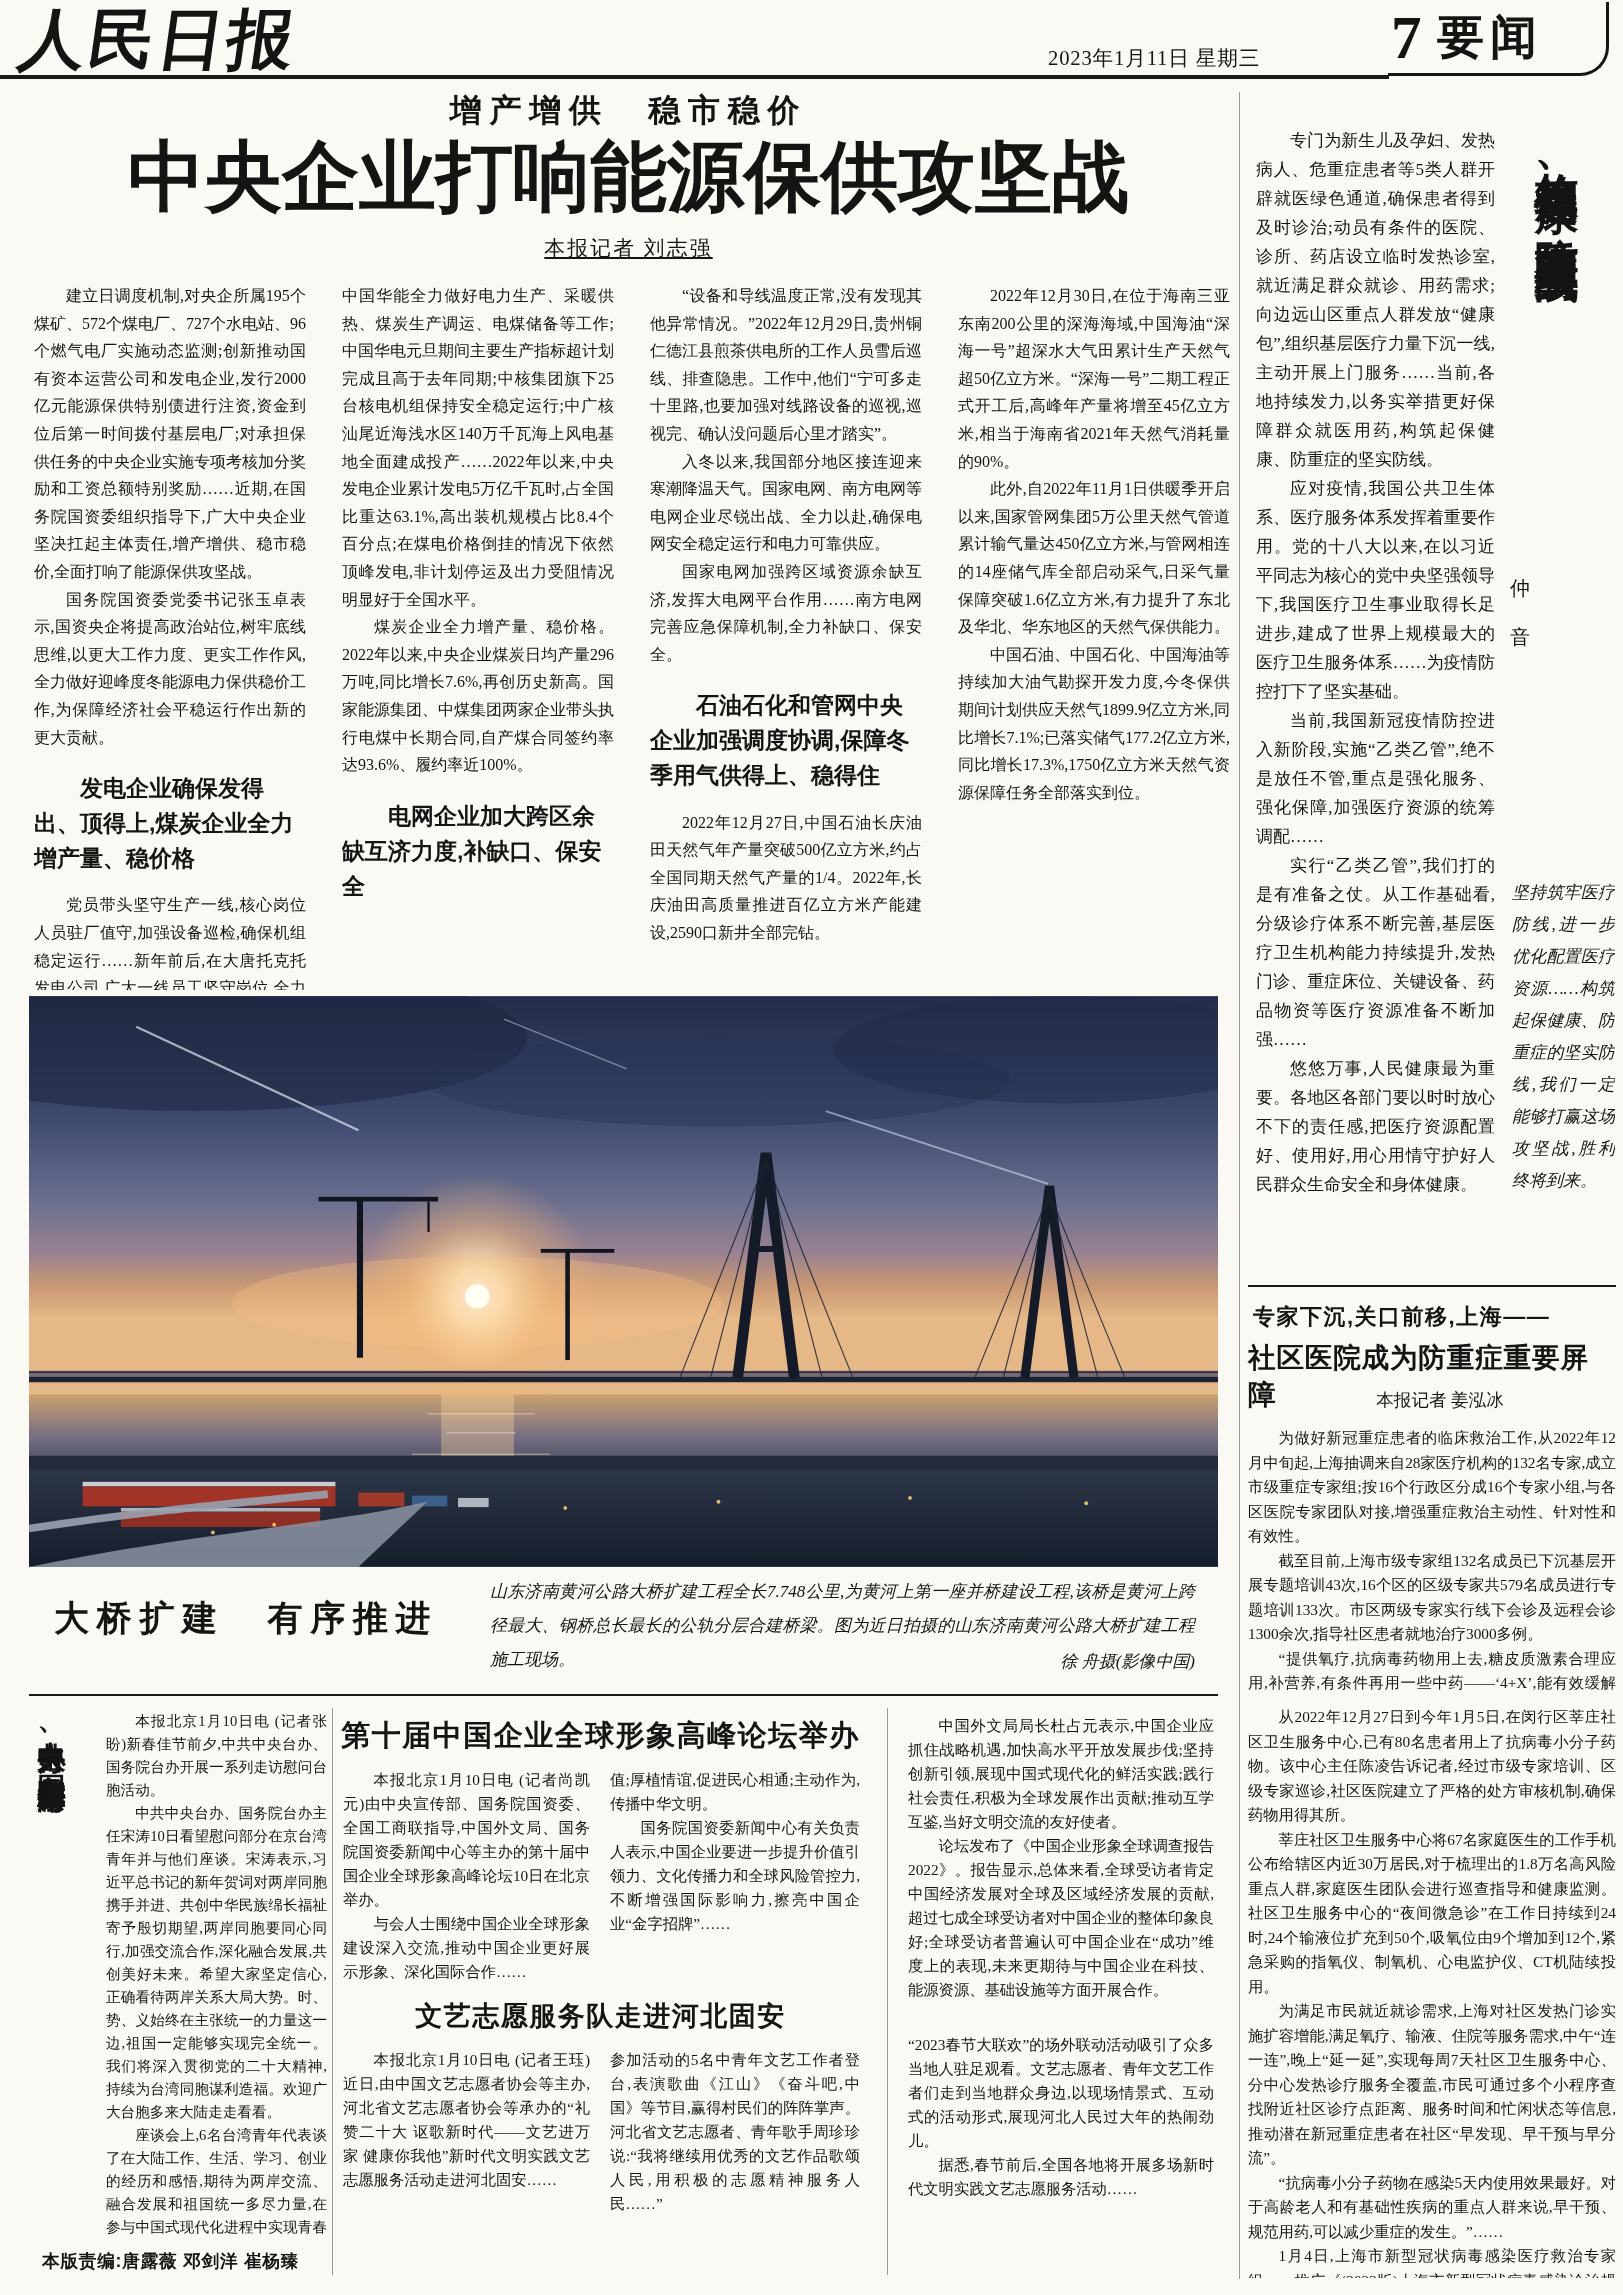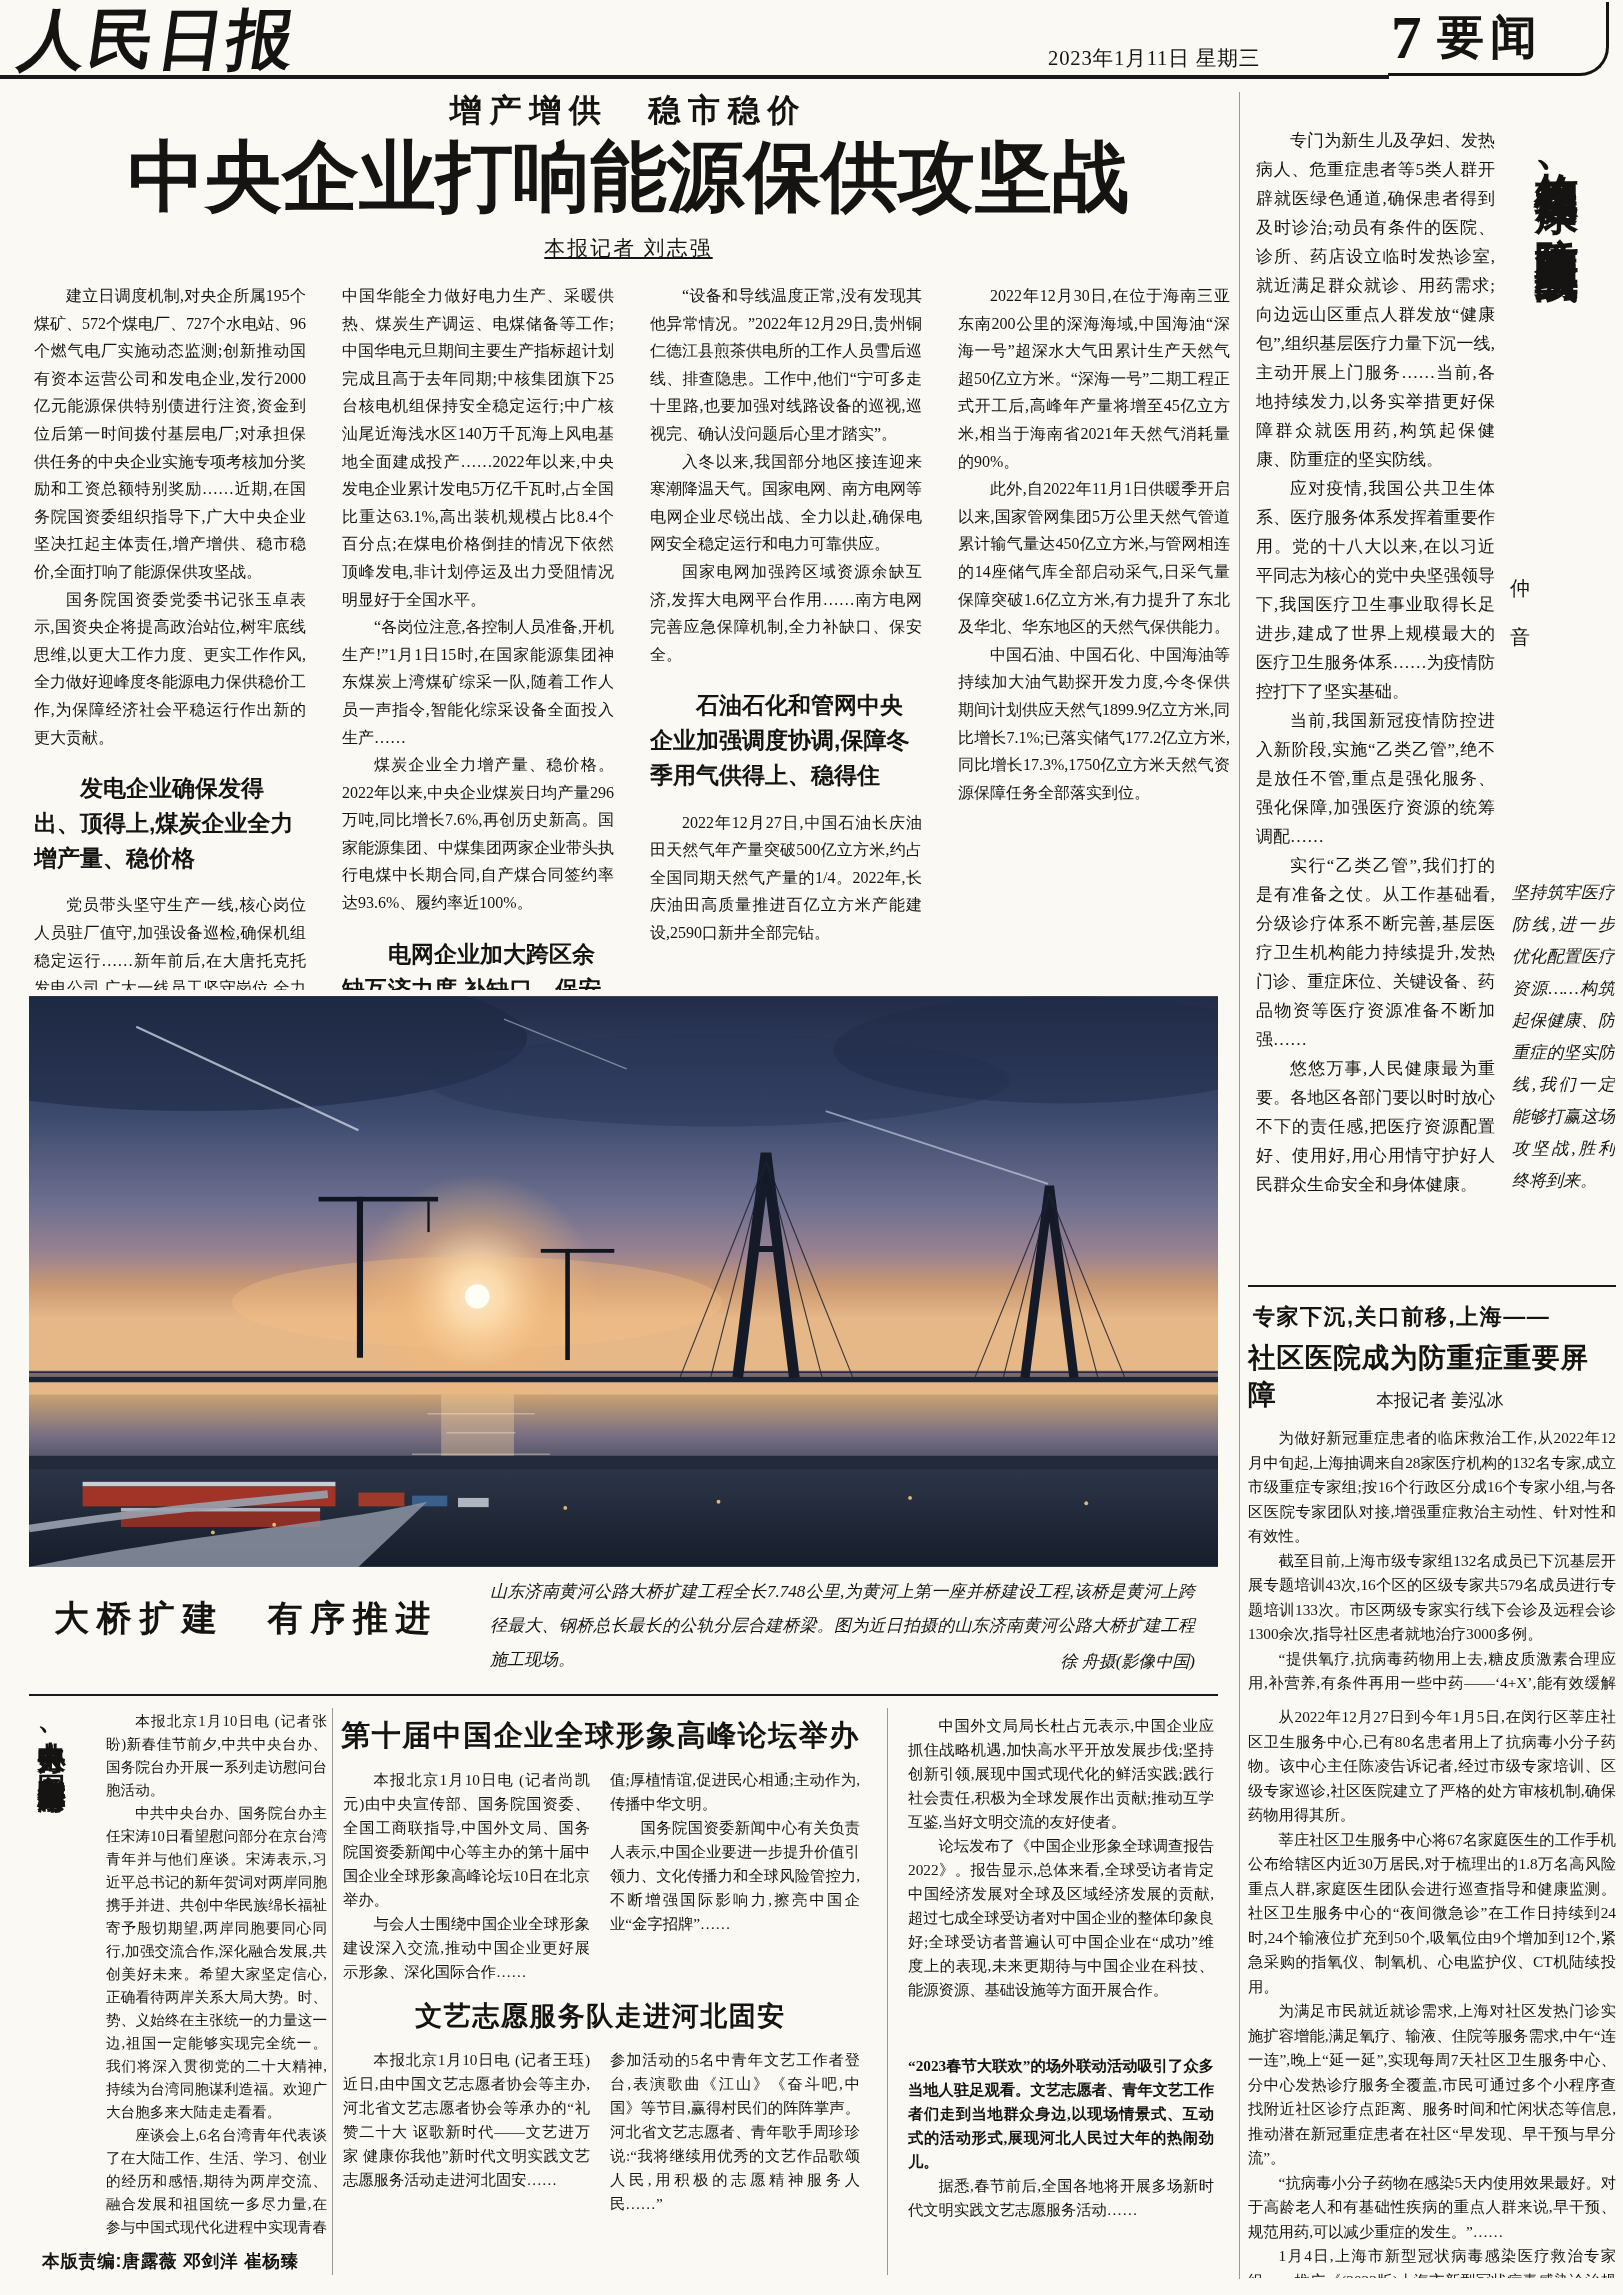--- a/index.html
+++ b/index.html
@@ -56,21 +56,21 @@
   .editors{left:42px;top:2249px;font-weight:700;font-size:17.6px;letter-spacing:0.8px;}
   .f-headline{left:341px;top:1716px;width:519px;text-align:center;font-weight:900;
               font-size:29px;letter-spacing:1.5px;}
   .f-colA{left:343px;top:1768px;width:247px;height:216px;font-size:15.3px;line-height:24px;}
   .f-colB{left:610px;top:1768px;width:250px;height:216px;font-size:15.3px;line-height:24px;}
   .a-headline{left:341px;top:1998px;width:519px;text-align:center;font-weight:900;
               font-size:27px;letter-spacing:1.5px;}
   .a-colA{left:343px;top:2048px;width:247px;height:228px;font-size:15.3px;line-height:24px;}
   .a-colB{left:610px;top:2048px;width:250px;height:228px;font-size:15.3px;line-height:24px;}
   .bc-col{left:908px;top:1714px;width:306px;height:562px;font-size:15.3px;line-height:24px;}
-  .bc-col p.gap{margin-top:52px;font-weight:bold;}
+  .bc-col p.gap{margin-top:31px;}
 </style>
 </head>
 <body>
 
 <div class="page">
 
   <div class="abs masthead">人民日报</div>
   <div class="abs dateline">2023年1月11日 星期三</div>
   <div class="abs pagebox">
     <span class="pageno">7</span>
@@ -85,21 +85,20 @@
   <div class="abs" style="left:34px;top:282px;width:1195px;height:708px;">
     <div class="abs col mcol" style="left:0;">
       <p>建立日调度机制,对央企所属195个煤矿、572个煤电厂、727个水电站、96个燃气电厂实施动态监测;创新推动国有资本运营公司和发电企业,发行2000亿元能源保供特别债进行注资,资金到位后第一时间拨付基层电厂;对承担保供任务的中央企业实施专项考核加分奖励和工资总额特别奖励……近期,在国务院国资委组织指导下,广大中央企业坚决扛起主体责任,增产增供、稳市稳价,全面打响了能源保供攻坚战。</p>
       <p>国务院国资委党委书记张玉卓表示,国资央企将提高政治站位,树牢底线思维,以更大工作力度、更实工作作风,全力做好迎峰度冬能源电力保供稳价工作,为保障经济社会平稳运行作出新的更大贡献。</p>
       <div class="subhead">发电企业确保发得出、顶得上,煤炭企业全力增产量、稳价格</div>
       <p>党员带头坚守生产一线,核心岗位人员驻厂值守,加强设备巡检,确保机组稳定运行……新年前后,在大唐托克托发电公司,广大一线员工坚守岗位,全力保障首都安全用电。作为承担三北地区8亿平方米居民供热任务的能源央企,大唐集团千方百计提升燃煤库存,扎实推进供电供热各项工作。</p>
 
     </div>
     <div class="abs col mcol" style="left:308px;">
       <p class="noind">中国华能全力做好电力生产、采暖供热、煤炭生产调运、电煤储备等工作;中国华电元旦期间主要生产指标超计划完成且高于去年同期;中核集团旗下25台核电机组保持安全稳定运行;中广核汕尾近海浅水区140万千瓦海上风电基地全面建成投产……2022年以来,中央发电企业累计发电5万亿千瓦时,占全国比重达63.1%,高出装机规模占比8.4个百分点;在煤电价格倒挂的情况下依然顶峰发电,非计划停运及出力受阻情况明显好于全国水平。</p>
-      <p>“各岗位注意,各控制人员准备,开机生产!”1月1日15时,在国家能源集团神东煤炭上湾煤矿综采一队,随着工作人员一声指令,智能化综采设备全面投入生产……</p>
       <p>煤炭企业全力增产量、稳价格。2022年以来,中央企业煤炭日均产量296万吨,同比增长7.6%,再创历史新高。国家能源集团、中煤集团两家企业带头执行电煤中长期合同,自产煤合同签约率达93.6%、履约率近100%。</p>
       <div class="subhead">电网企业加大跨区余缺互济力度,补缺口、保安全</div>
 
     </div>
     <div class="abs col mcol" style="left:616px;">
       <p>“设备和导线温度正常,没有发现其他异常情况。”2022年12月29日,贵州铜仁德江县煎茶供电所的工作人员雪后巡线、排查隐患。工作中,他们“宁可多走十里路,也要加强对线路设备的巡视,巡视完、确认没问题后心里才踏实”。</p>
       <p>入冬以来,我国部分地区接连迎来寒潮降温天气。国家电网、南方电网等电网企业尽锐出战、全力以赴,确保电网安全稳定运行和电力可靠供应。</p>
       <p>国家电网加强跨区域资源余缺互济,发挥大电网平台作用……南方电网完善应急保障机制,全力补缺口、保安全。</p>
       <div class="subhead">石油石化和管网中央企业加强调度协调,保障冬季用气供得上、稳得住</div>
       <p>2022年12月27日,中国石油长庆油田天然气年产量突破500亿立方米,约占全国同期天然气产量的1/4。2022年,长庆油田高质量推进百亿立方米产能建设,2590口新井全部完钻。</p>

